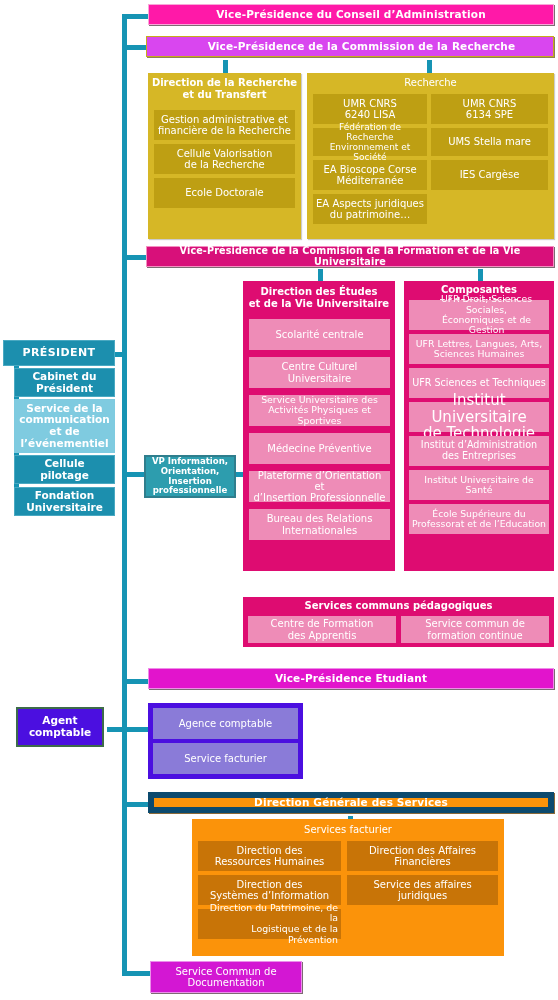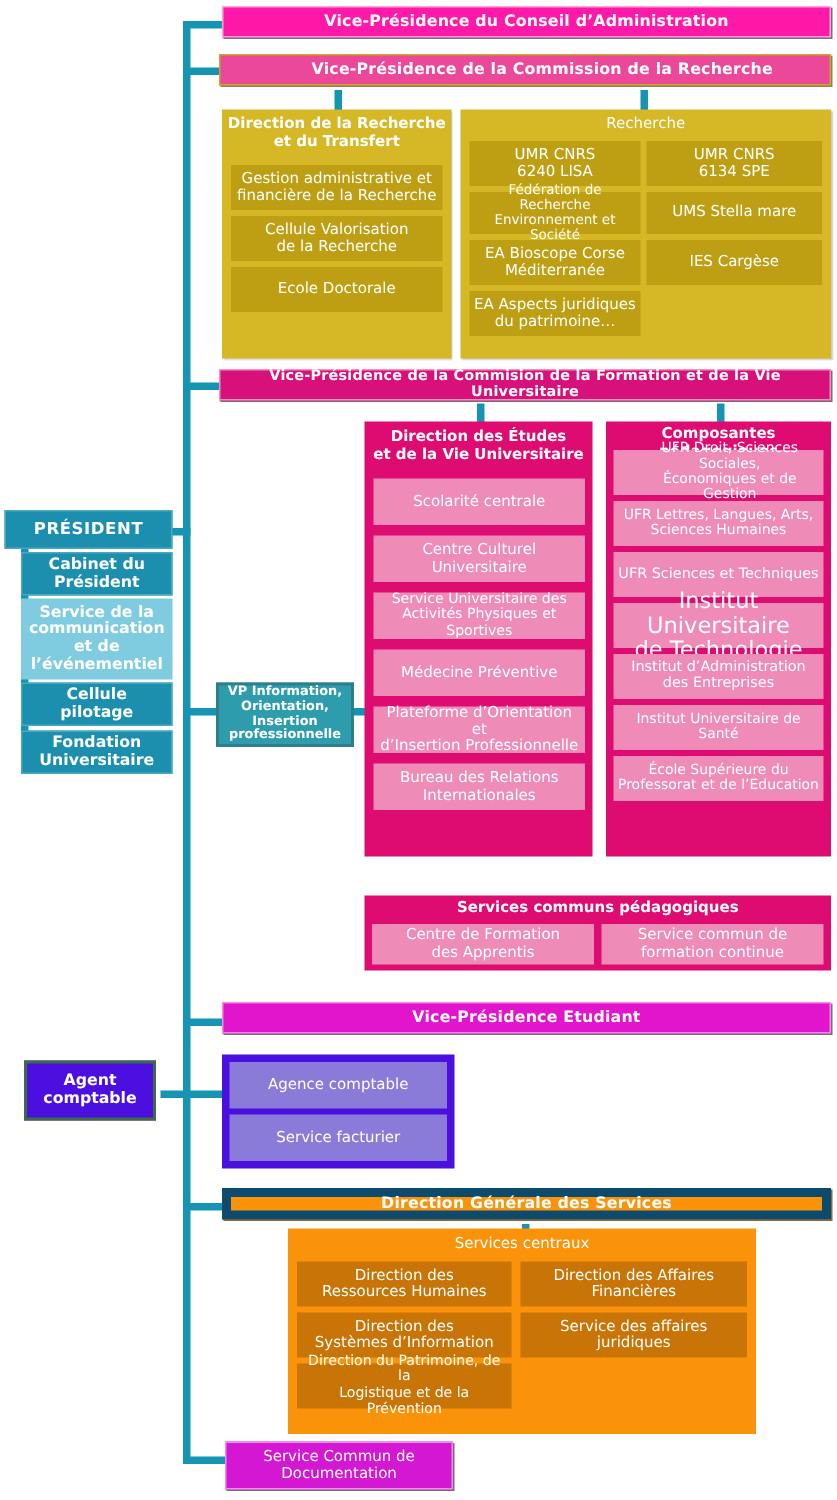--- a/index.html
+++ b/index.html
@@ -29,21 +29,21 @@
 
   
   .bar{
     font-weight:bold;
     letter-spacing:.15px;
   }
 
   
   .t-magenta{background:#FF19A8;border:1px solid #F9A6D8;box-shadow:1px 1px 0 #7d6b73;}
   .t-magenta2{background:#D8107A;border:1px solid #F48FC0;box-shadow:1px 1px 0 #7d6b73;}
-  .t-gold{background:#ec4899;border:1px solid #C8AA1C;box-shadow:1px 1px 0 #8d8056;padding-left:26px;}
+  .t-gold{background:#d946ef;border:1px solid #C8AA1C;box-shadow:1px 1px 0 #8d8056;padding-left:26px;}
   .t-goldbg{background:#D6B726;}
   .t-golditem{background:#BE9F13;}
   .t-pinkbg{background:#DE0C71;}
   .t-pinkitem{background:#EE8CB7;}
   .t-teal{background:#1C8FAE;border:1px solid #4aa9c2;}
   .t-tealpale{background:#7FCBE0;}
   .t-tealbox{background:#2D9DAE;border:2px solid #2f7e8d;}
   .t-purple{background:#4B0FE0;border:2px solid #3d6b4a;}
   .t-purplebg{background:#4B0FE0;}
   .t-purpleitem{background:#8A7BD8;}
@@ -262,31 +262,31 @@
     <div class="box t-purpleitem" style="left:5px;top:40px;width:145px;height:31px;font-size:10px;">
       <span>Service facturier</span>
     </div>
   </div>
 
   <div class="box bar t-orange" style="left:148px;top:792px;width:406px;height:21px;font-size:10.5px;">
     <span>Direction Générale des Services</span>
   </div>
 
   <div class="t-orangebg" style="position:absolute;left:192px;top:819px;width:312px;height:137px;">
-    <div style="position:absolute;left:0;top:5px;width:312px;text-align:center;color:#fff;font-size:10px;">Services centraux</div>
+    <div style="position:absolute;left:0;top:5px;width:312px;text-align:center;color:#fff;font-size:10px;">Services facturier</div>
 
     <div class="box t-orangeitem" style="left:6px;top:22px;width:143px;height:30px;font-size:10px;">
       <span style="white-space:pre-line;">Direction des
 Ressources Humaines</span>
     </div>
     <div class="box t-orangeitem" style="left:6px;top:56px;width:143px;height:30px;font-size:10px;">
       <span style="white-space:pre-line;">Direction des
 Systèmes d’Information</span>
     </div>
-    <div class="box t-orangeitem" style="left:6px;top:90px;width:143px;height:30px;font-size:9.4px;">
+    <div class="box t-orangeitem" style="left:6px;top:90px;width:143px;height:30px;font-size:9.4px;text-align:right;">
       <span style="white-space:pre-line;">Direction du Patrimoine, de la
 Logistique et de la Prévention</span>
     </div>
 
     <div class="box t-orangeitem" style="left:155px;top:22px;width:151px;height:30px;font-size:10px;">
       <span style="white-space:pre-line;">Direction des Affaires
 Financières</span>
     </div>
     <div class="box t-orangeitem" style="left:155px;top:56px;width:151px;height:30px;font-size:10px;">
       <span style="white-space:pre-line;">Service des affaires juridiques</span>

